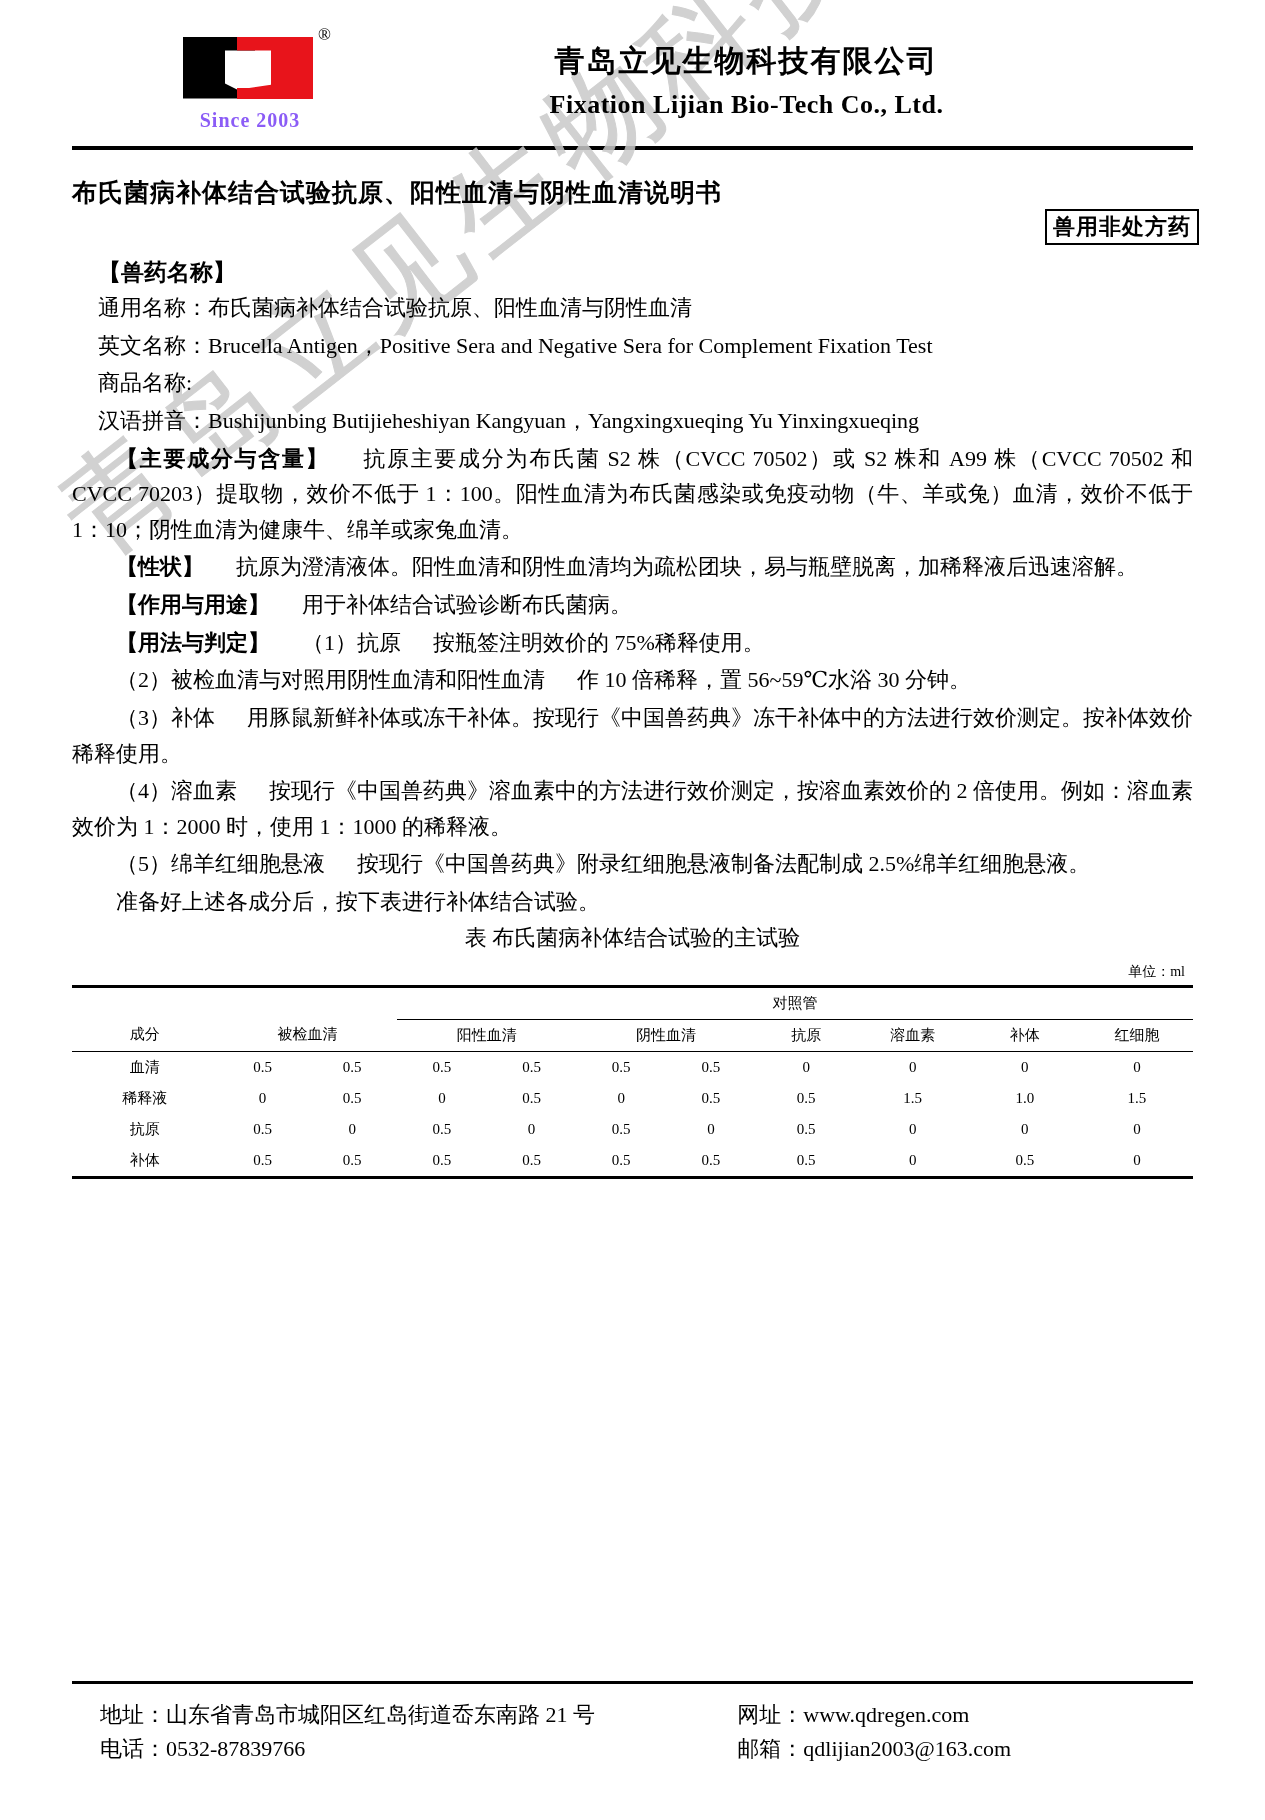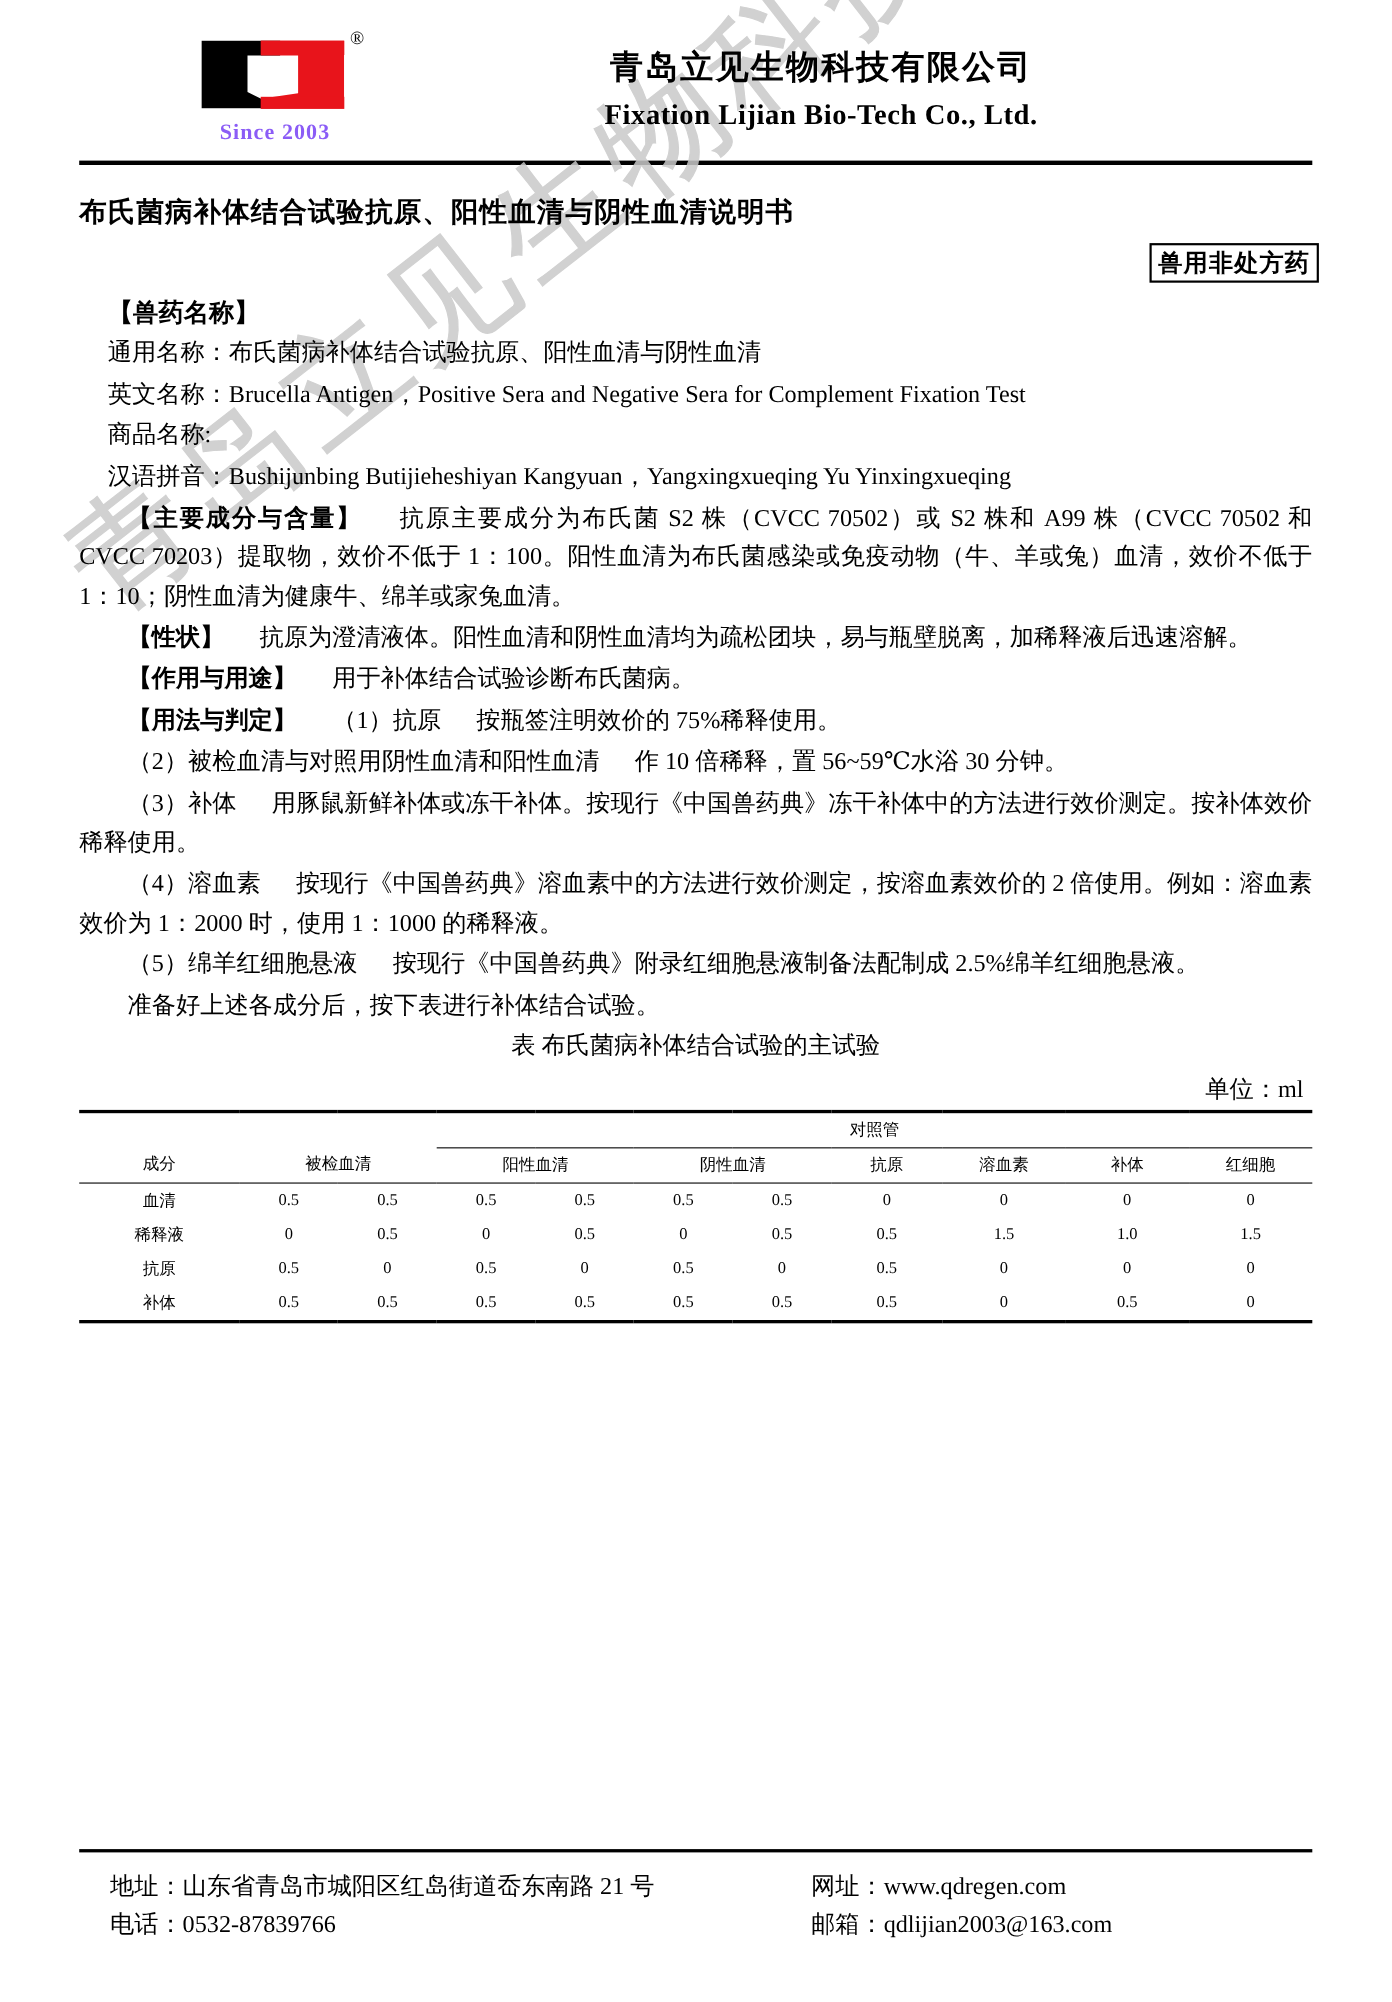--- a/index.html
+++ b/index.html
@@ -115,21 +115,21 @@
     margin:0 72px;
   }
   .doc-title{
     font-size:25px;
     font-weight:bold;
     letter-spacing:1px;
     margin-top:26px;
   }
   .approval-row{
     position:relative;
-    margin-top:16px;
+    margin-top:4px;
     height:34px;
   }
   .approval-no{
     text-align:center;
     font-size:21px;
   }
   .otc-badge{
     position:absolute;
     right:-6px;top:-4px;
     border:2px solid #000;
@@ -159,21 +159,21 @@
   }
   .gap{ display:inline-block;width:32px; }
   
   .tbl-caption{
     text-align:center;
     font-size:22px;
     margin-top:3px;
   }
   .unit-line{
     text-align:right;
-    font-size:22px;
+    font-size:14px;
     margin:10px 8px 4px 0;
   }
   table.main{
     width:100%;
     border-collapse:collapse;
     font-size:15px;
   }
   table.main th,table.main td{
     padding:6px 0;
     text-align:center;

